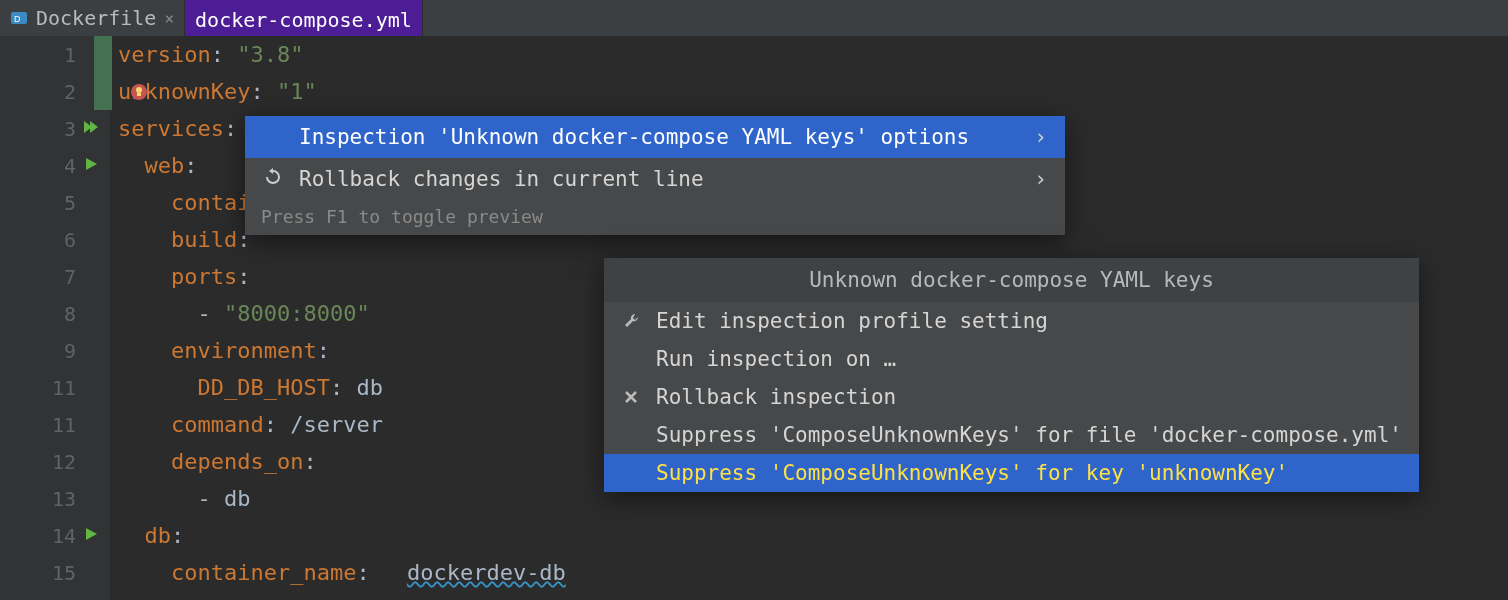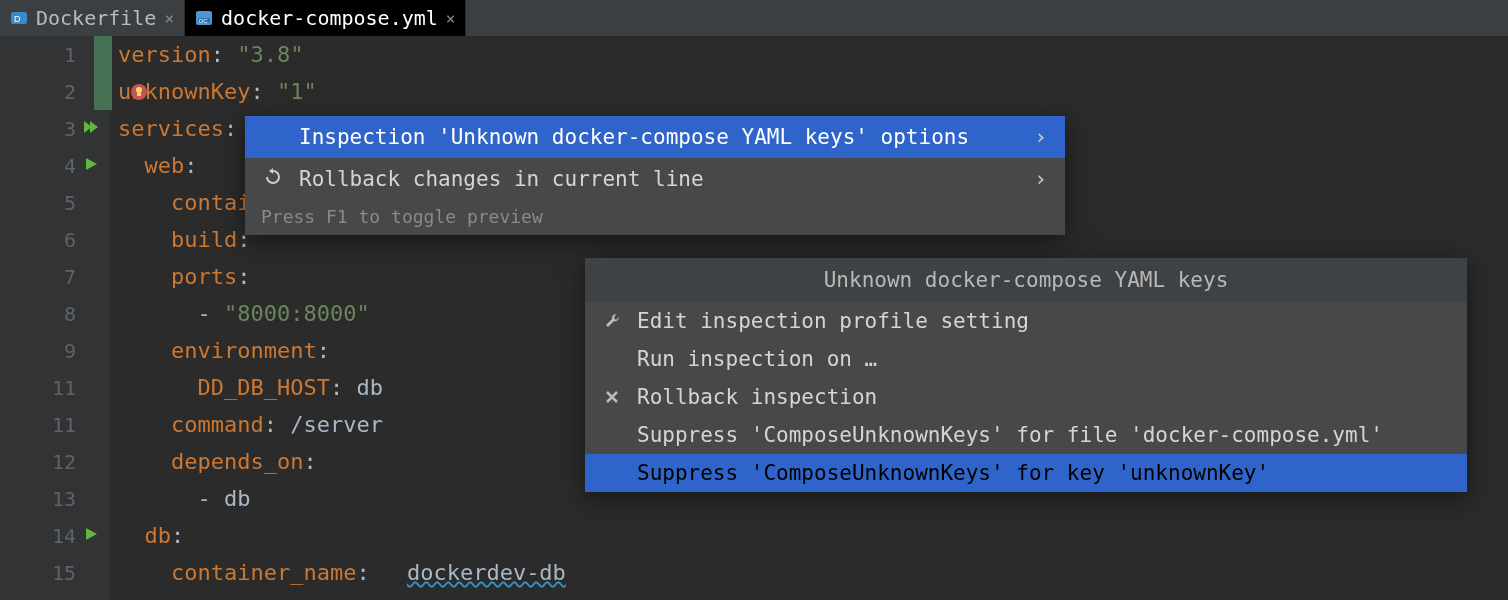--- a/index.html
+++ b/index.html
@@ -21,22 +21,23 @@
   .tab {
     display: flex;
     align-items: center;
     padding: 0 10px;
     gap: 8px;
     color: #bbb;
     border-right: 1px solid #2b2b2b;
     cursor: pointer;
   }
   .tab.active {
-    background: #000000;
+    background: #4c1d95;
     color: #fff;
+    flex-direction: column;
   }
   .tab .close-x { color: #888; font-size: 16px; }
   .tab-icon {
     width: 18px; height: 18px;
   }
   .editor {
     display: flex;
     height: calc(600px - 36px);
     position: relative;
   }
@@ -147,23 +148,23 @@
     color: #8a8a8a;
     font-size: 18px;
   }
   .popup1 .rollback-icon {
     width: 20px; height: 20px;
   }
 
   
   .popup2 {
     position: absolute;
-    left: 585px;
+    left: 604px;
     top: 222px;
-    width: 882px;
+    width: 815px;
     background: #46484a;
     box-shadow: 0 6px 24px rgba(0,0,0,0.5);
     z-index: 12;
   }
   .popup2-header {
     text-align: center;
     color: #b8b8b8;
     padding: 10px 0;
     font-size: 21px;
     background: #3f4244;
@@ -176,21 +177,21 @@
     gap: 14px;
     font-size: 21px;
     color: #d5d5d5;
     cursor: pointer;
   }
   .popup2-row .icon-slot {
     width: 22px; display: flex; justify-content: center;
   }
   .popup2-row.selected {
     background: #2f65ca;
-    color: #000000;
+    color: #fde047;
   }
 </style>
 </head>
 <body>
 
 <div class="tabs">
   <div class="tab">
     <svg class="tab-icon" viewBox="0 0 18 18">
         <rect x="1" y="3" width="16" height="12" rx="2" fill="#3a8ac6"></rect>
         <text x="4" y="13" font-size="9" fill="#fff" font-family="sans-serif">D</text>

